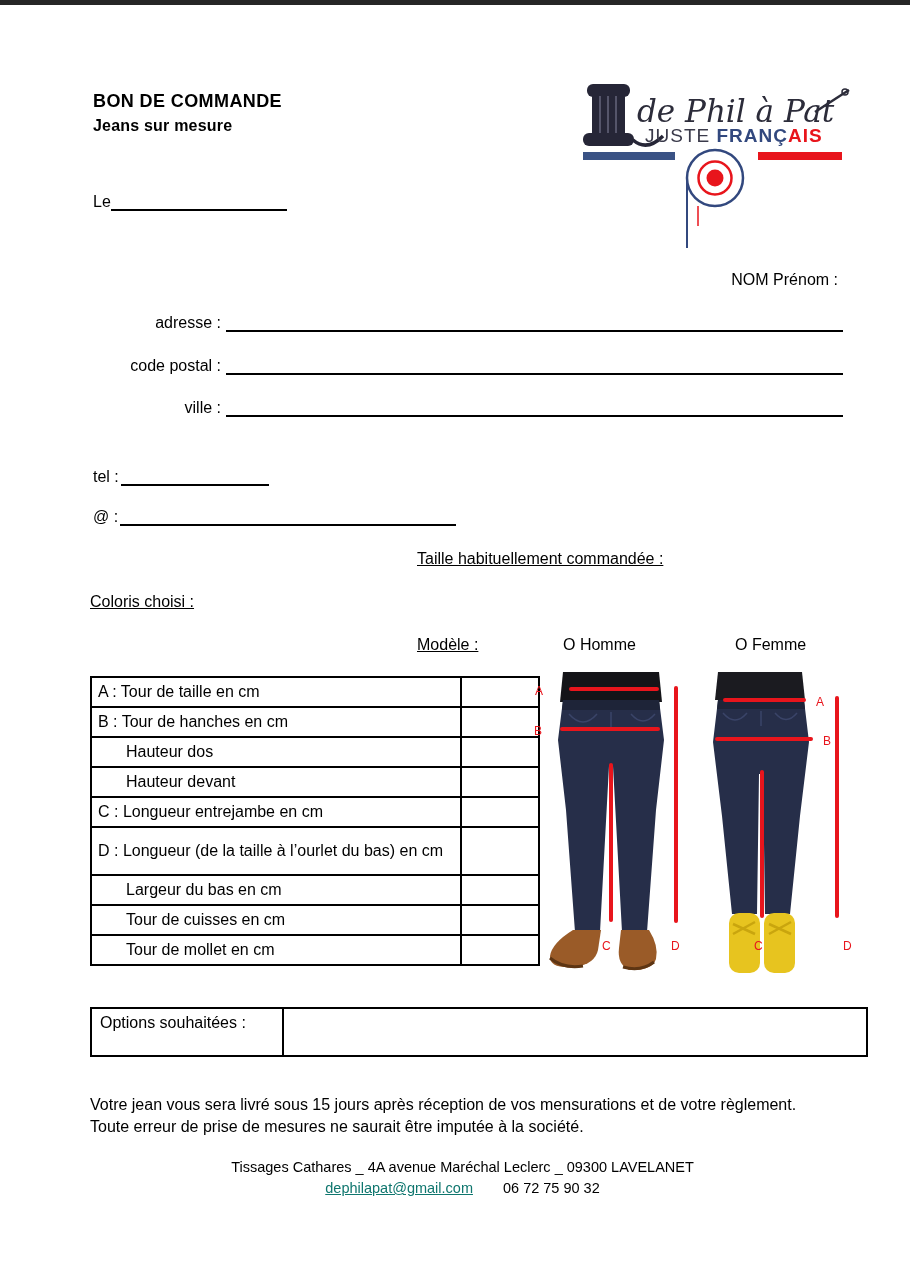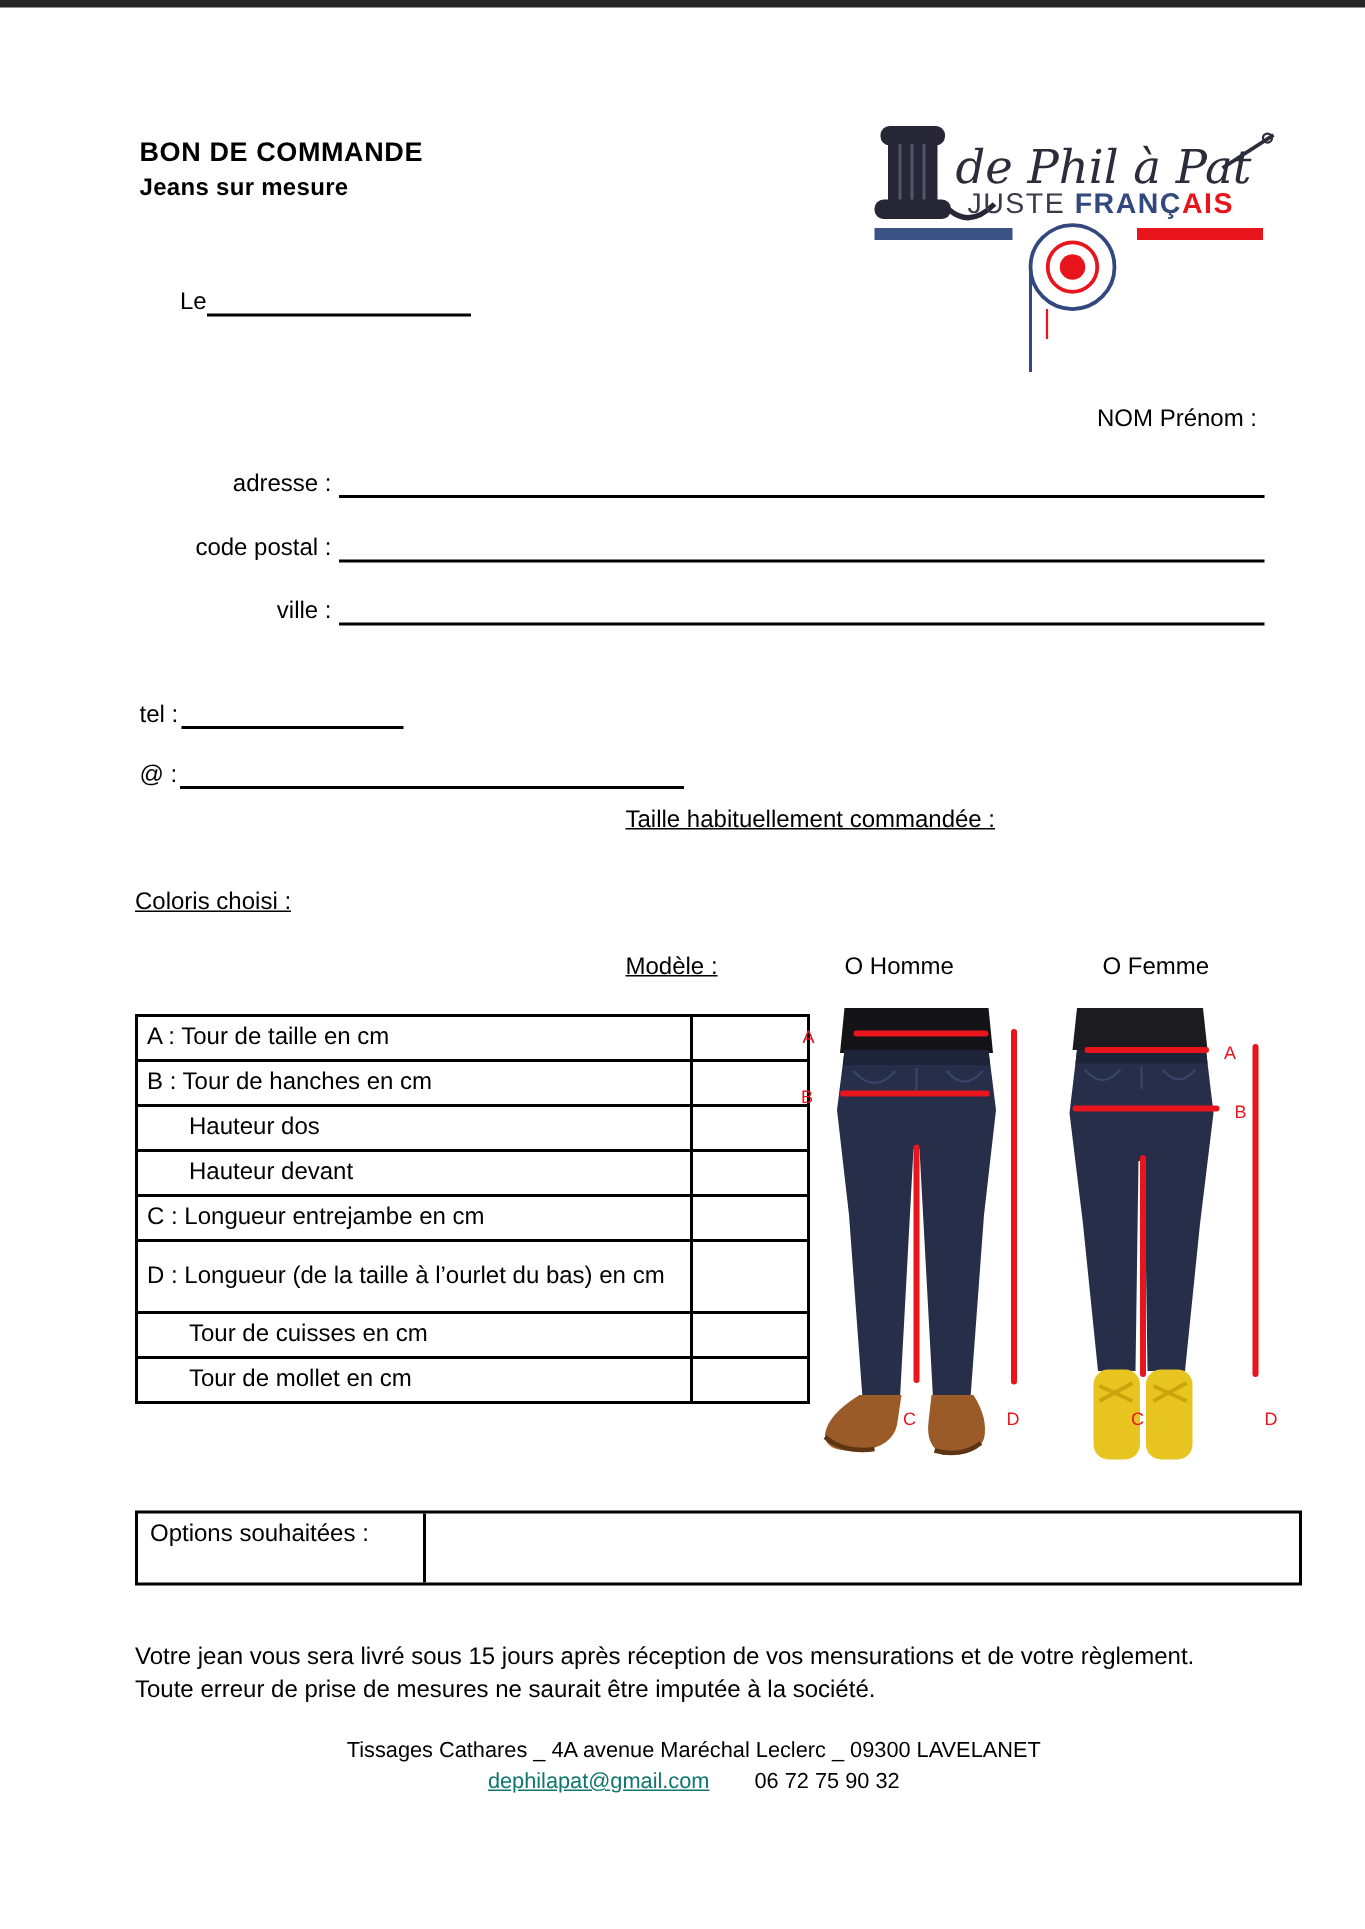--- a/index.html
+++ b/index.html
@@ -9,42 +9,42 @@
   }
   .abs{position:absolute;}
   .topbar{position:absolute;top:0;left:0;width:910px;height:5px;background:#262626;}
 
   
   .title-block{left:93px;top:88px;}
   .title-main{font-size:18px;font-weight:bold;letter-spacing:.4px;line-height:26px;}
   .title-sub{font-size:16px;font-weight:bold;letter-spacing:.2px;line-height:24px;}
 
   
-  .date-row{left:93px;top:192px;display:flex;align-items:flex-end;font-size:16px;margin-left:27px;}
+  .date-row{left:93px;top:192px;display:flex;align-items:flex-end;font-size:16px;}
   .date-row .lbl{line-height:18px;}
   .date-line{display:inline-block;width:176px;border-bottom:2px solid #000;height:17px;}
 
   
   .field-row{left:93px;width:750px;display:flex;align-items:flex-end;font-size:16px;}
   .field-row .flabel{width:128px;text-align:right;padding-right:5px;line-height:19px;white-space:nowrap;}
   .field-row .fill-line{flex:1;border-bottom:2px solid #000;height:18px;}
   .row-name{top:270px;flex-direction:column;}
   .row-address{top:312px;}
   .row-postal{top:355px;}
   .row-city{top:397px;}
 
   
   .tel-row,.at-row{left:93px;display:flex;align-items:flex-end;font-size:16px;}
   .tel-row{top:466px;}
   .at-row{top:506px;}
   .tel-row .lbl,.at-row .lbl{line-height:19px;padding-right:2px;}
   .tel-line{display:inline-block;width:148px;border-bottom:2px solid #000;height:18px;}
   .at-line{display:inline-block;width:336px;border-bottom:2px solid #000;height:18px;}
 
-  .size-heading{left:417px;top:538px;font-size:16px;text-decoration:underline;}
+  .size-heading{left:417px;top:550px;font-size:16px;text-decoration:underline;}
   .color-heading{left:90px;top:593px;font-size:16px;text-decoration:underline;}
 
   .model-heading{left:417px;top:636px;font-size:16px;text-decoration:underline;}
   .model-homme{left:563px;top:636px;font-size:16px;}
   .model-femme{left:735px;top:636px;font-size:16px;}
 
   
   .meas-table{left:90px;top:676px;border-collapse:collapse;table-layout:fixed;}
   .meas-table td{border:2px solid #000;font-size:16px;vertical-align:middle;padding:2px 4px 2px 6px;line-height:20px;}
   .meas-table td.cell-label{width:330px;margin-left:28px;}
@@ -171,20 +171,24 @@
     <tr>
       <td class="cell-label indent">Hauteur devant</td>
       <td class="cell-value"></td>
     </tr>
     <tr>
       <td class="cell-label">C : Longueur entrejambe en cm</td>
       <td class="cell-value"></td>
     </tr>
     <tr class="tall">
       <td class="cell-label">D : Longueur (de la taille à l’ourlet du bas) en cm</td>
+      <td class="cell-value"></td>
+    </tr>
+    <tr>
+      <td class="cell-label indent">Largeur du bas en cm</td>
       <td class="cell-value"></td>
     </tr>
     <tr>
       <td class="cell-label indent">Tour de cuisses en cm</td>
       <td class="cell-value"></td>
     </tr>
     <tr>
       <td class="cell-label indent">Tour de mollet en cm</td>
       <td class="cell-value"></td>
     </tr>

